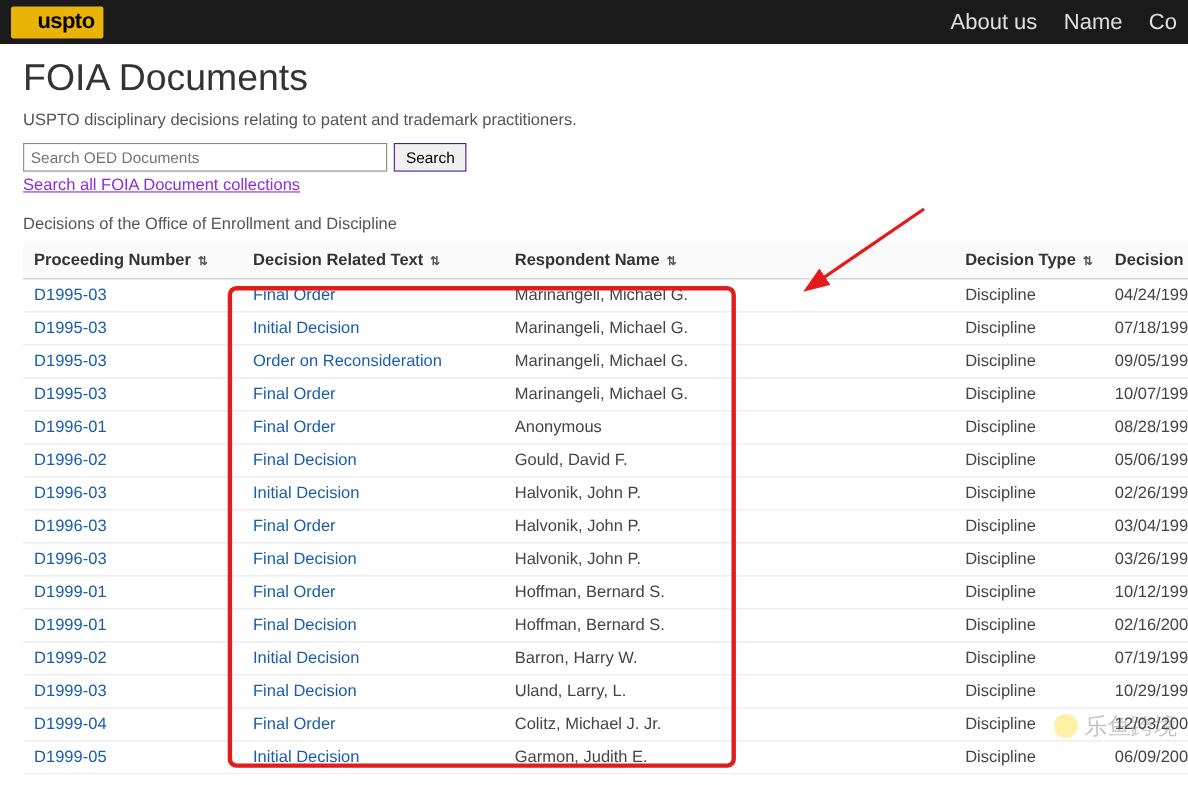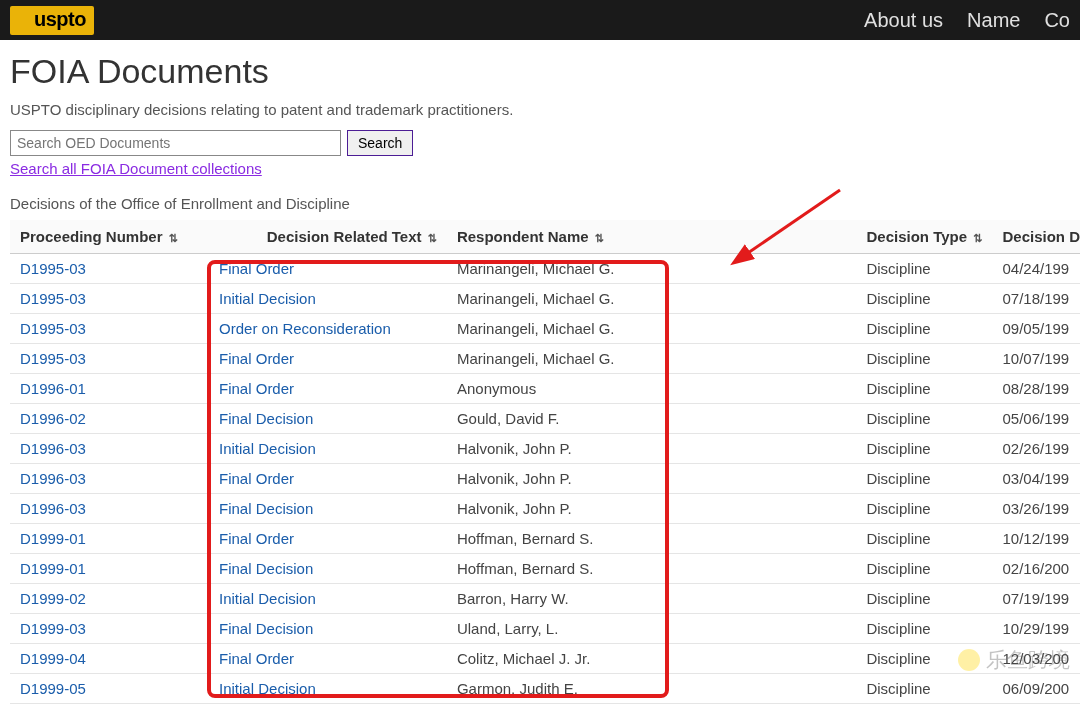--- a/index.html
+++ b/index.html
@@ -1,35 +1,35 @@
 <!DOCTYPE html>
 <html><head>
 <meta charset="utf-8">
 <style>
   * { box-sizing: border-box; margin: 0; padding: 0; }
   body { font-family: "Segoe UI", Arial, sans-serif; font-size: 14px; color: #333; background: #fff; width: 1080px; position:relative; }
   .topbar { background: #1a1a1a; height: 40px; display: flex; align-items: center; padding: 0 10px; }
   .logo { background: #eab308; color: #000; font-weight: bold; font-size: 20px; padding: 2px 8px 4px 24px; border-radius: 2px; letter-spacing: -0.5px; }
   .topnav { margin-left: auto; display:flex; gap: 24px; }
   .topnav a { color: #e0e0e0; text-decoration: none; font-size: 20px; }
-  .content { padding: 8px 10px 0 10px; }
+  .content { padding: 8px 10px 0 10px; margin-left: 11px; }
   h1 { font-size: 34px; font-weight: 400; color: #333; margin: 4px 0 10px 0; }
   .subtitle { font-size: 15px; color: #555; margin-bottom: 12px; }
   .search-row { display:flex; align-items:center; gap:6px; margin-bottom:4px; }
   .search-input { width: 331px; padding: 4px 6px; font-size:14px; border:1px solid #888; }
   .search-btn { padding: 4px 10px; font-size:14px; border:1px solid #4c1d95; background:#f0f0f0; cursor:pointer; }
   .foia-link { color: #8a2be2; text-decoration: underline; font-size:15px; display:inline-block; margin-bottom:18px; }
   .section-label { font-size:15px; color:#555; margin-bottom:8px; }
   table { border-collapse: collapse; width: 100%; min-width:1080px; }
   th { text-align:left; font-weight:bold; padding:8px 10px; border-bottom:1px solid #ccc; font-size:15px; color:#333; white-space:nowrap; background:#fafafa; }
   .sort-icon { display:inline-block; font-size:11px; color:#555; margin-left:2px; position:relative; }
   td { padding:6px 10px; border-bottom:1px solid #e5e5e5; font-size:15px; color:#444; white-space:nowrap; }
   td a { color:#1a5dab; text-decoration:none; }
   .col-proc { width:200px; }
-  .col-dec { width:240px;text-align:right; }
+  .col-dec { width:240px; }
   .col-resp { width:420px; }
   .col-type { width:120px; }
   #annot-box { position:absolute; border:4px solid #e21b1b; border-radius:8px; pointer-events:none; }
   #annot-arrow { position:absolute; pointer-events:none; }
   .watermark { position:absolute; right:10px; bottom:30px; opacity:0.35; display:flex; align-items:center; gap:6px; font-size:21px; color:#555; pointer-events:none; }
   .watermark-circle { width:22px; height:22px; border-radius:50%; background:#ffd700; display:inline-block; }
 </style>
 </head>
 <body>
 

